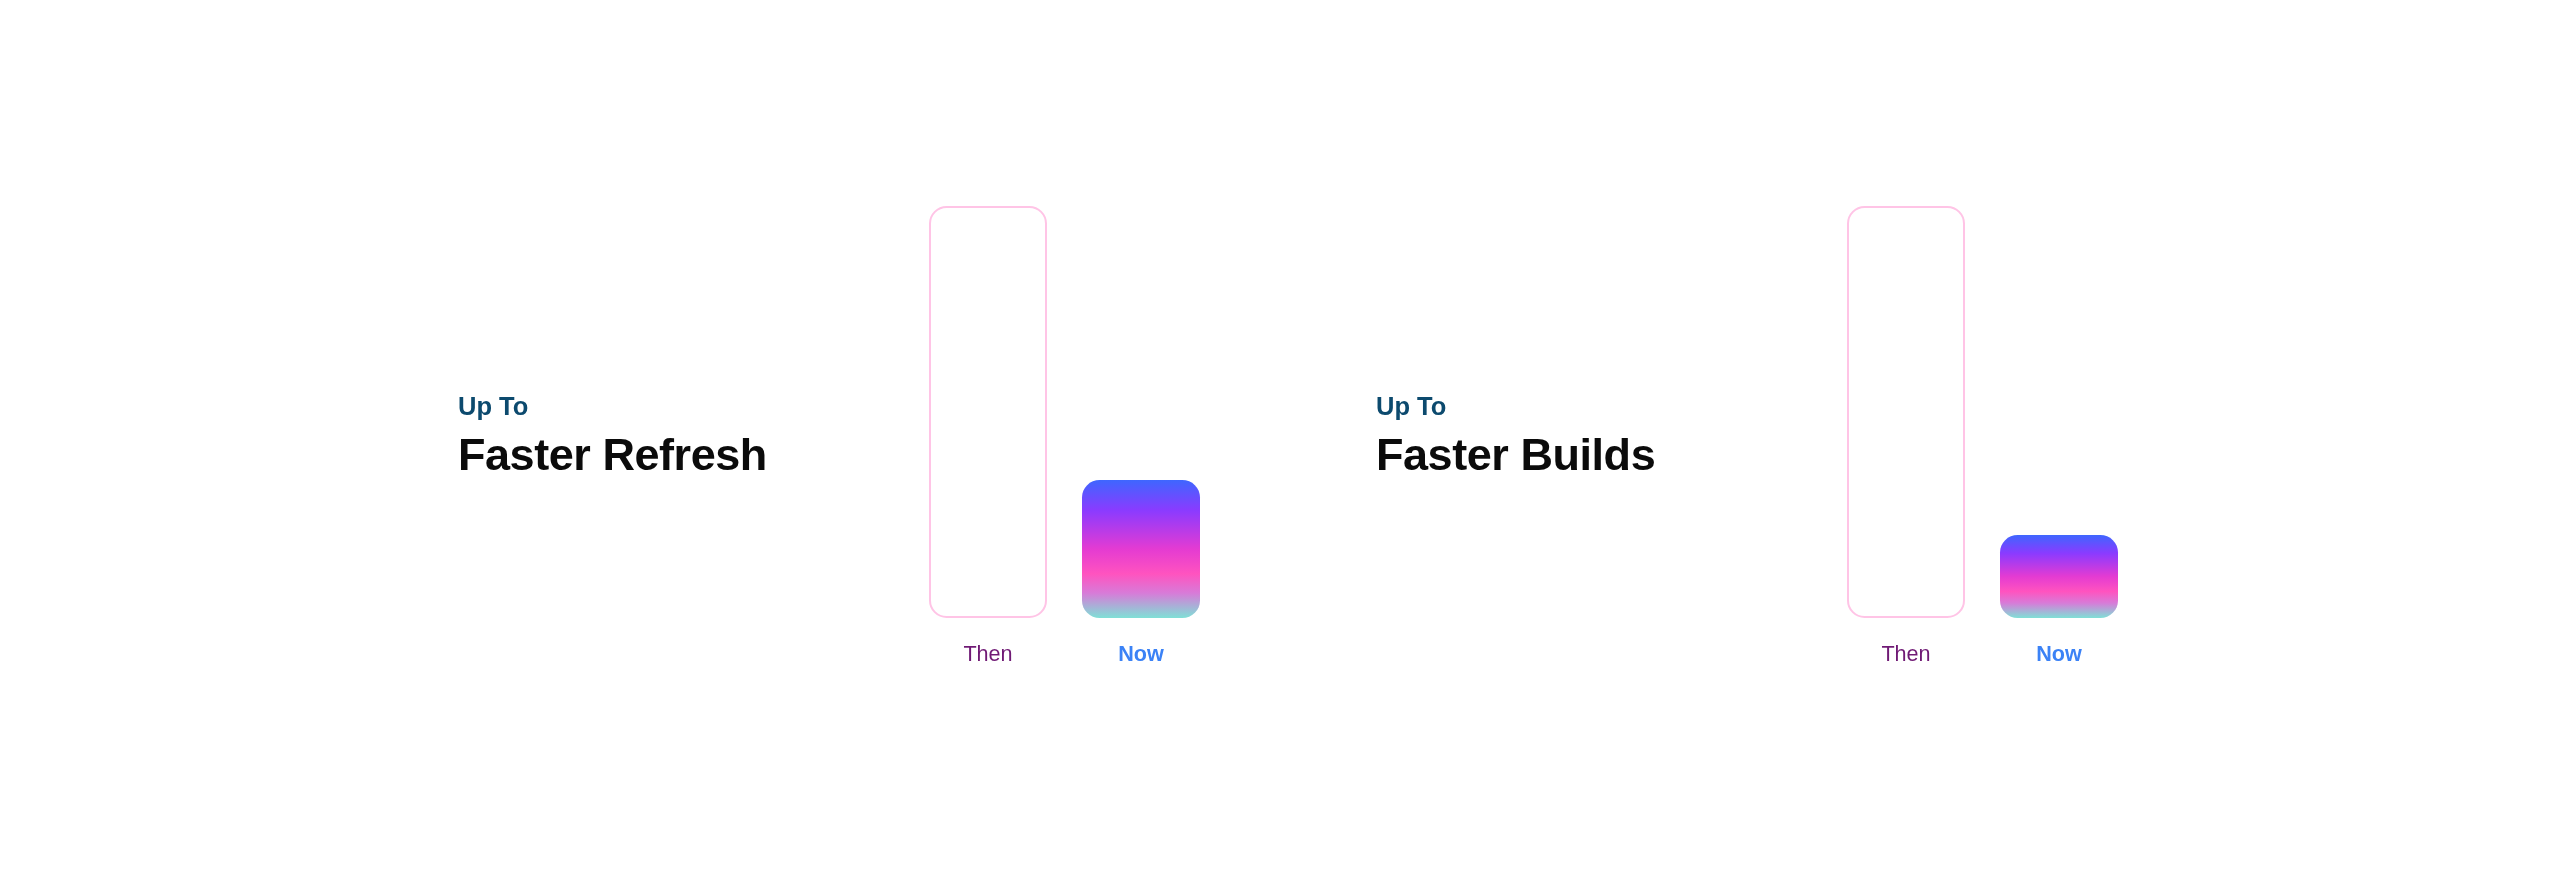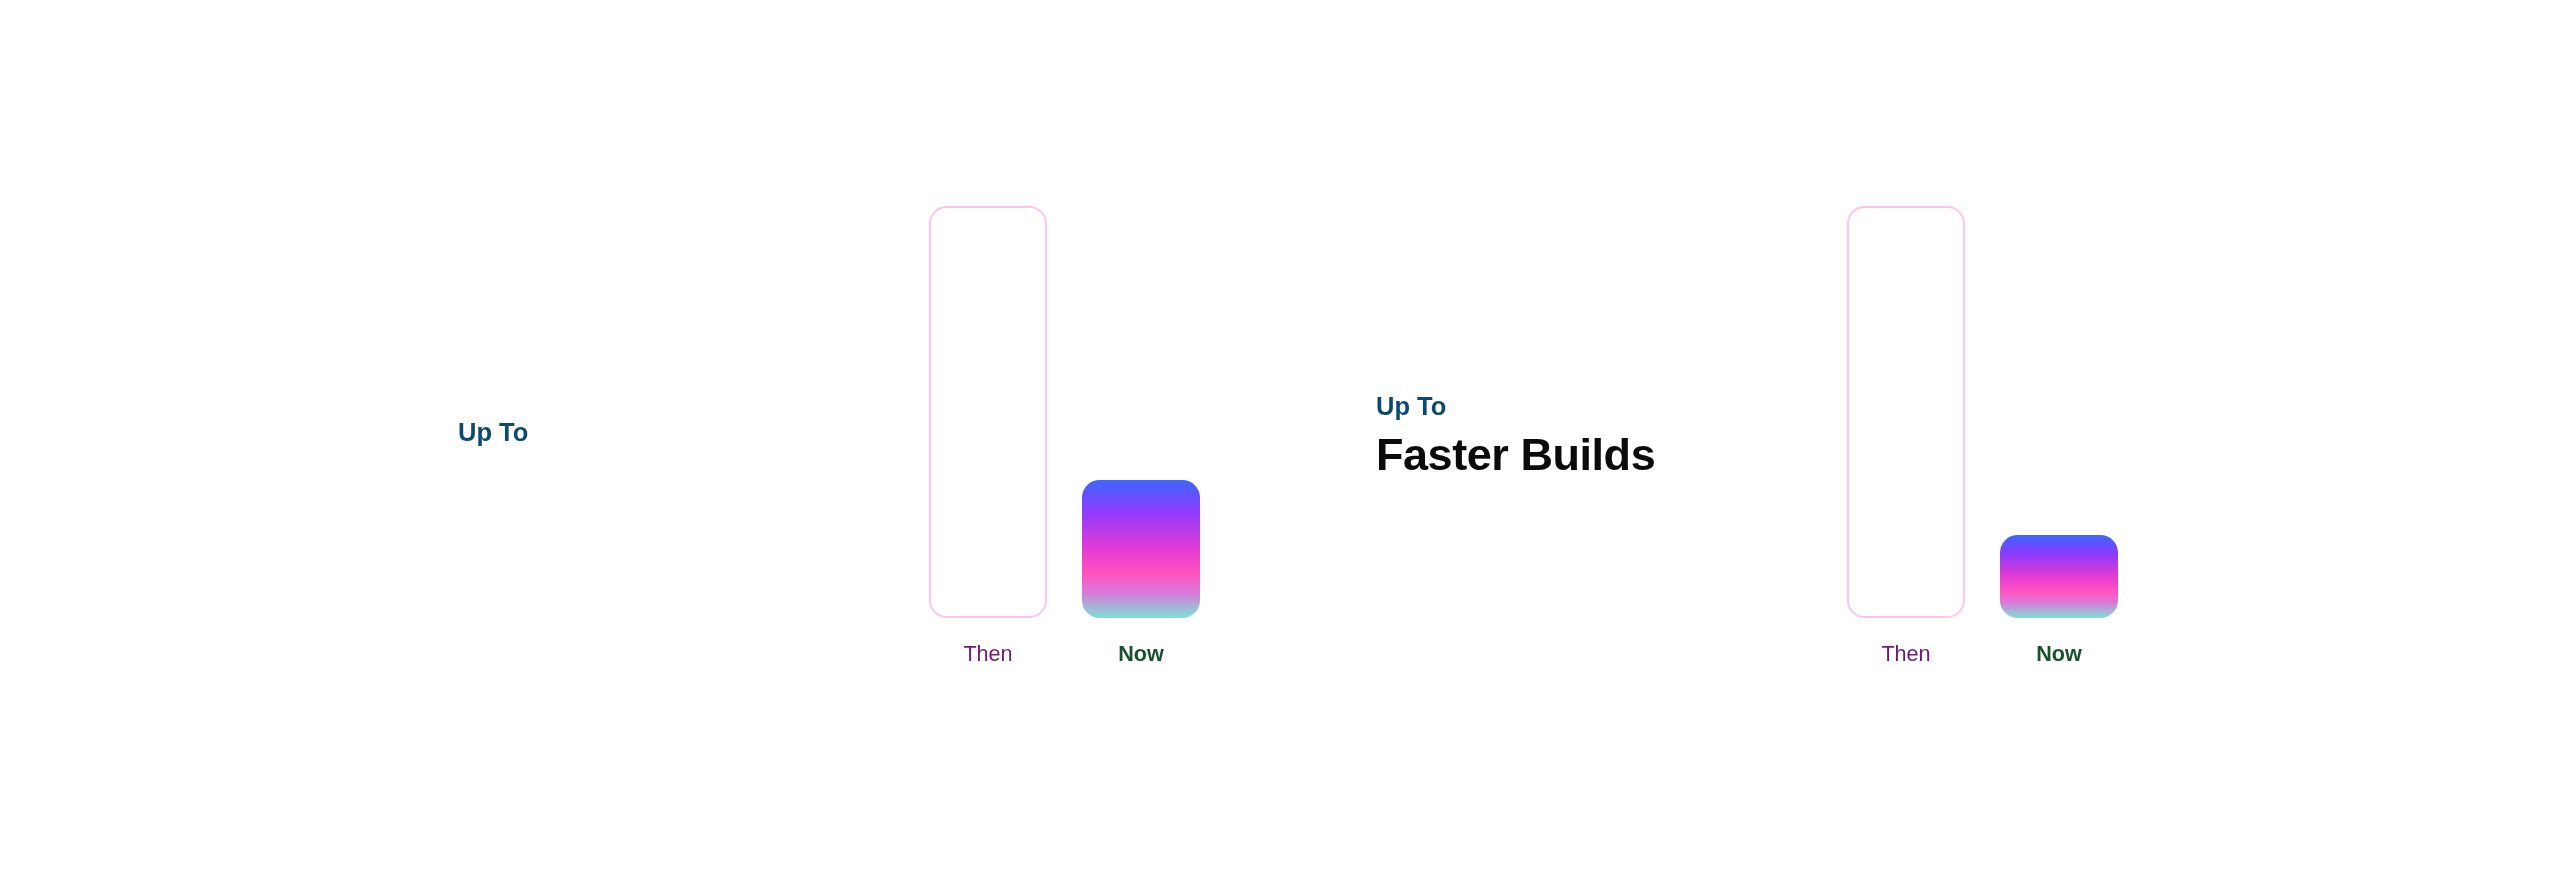--- a/index.html
+++ b/index.html
@@ -66,28 +66,29 @@
       display: flex;
       gap: 35px;
       margin-top: 23.5px;
     }
     .lbl-then, .lbl-now {
       width: 118px;
       text-align: center;
       font-size: 21.6px;
     }
     .lbl-then { color: #701a75; font-weight: 500; }
-    .lbl-now  { color: #14532d; font-weight: 800; }
+    .lbl-now  { color: #3b82f6; font-weight: 800; }
   </style>
 </head>
 <body>
 
 <div class="panel">
   <div class="text-block">
     <div class="eyebrow">Up To</div>
+    <div class="subtitle">Faster Refresh</div>
   </div>
   <div class="bars-wrap">
     <div class="bars">
       <div class="bar-then"></div>
       <div class="bar-now" id="bar-now-0" style="height: 33.3333%;"></div>
     </div>
     <div class="labels">
       <div class="lbl-then">Then</div>
       <div class="lbl-now">Now</div>
     </div>

